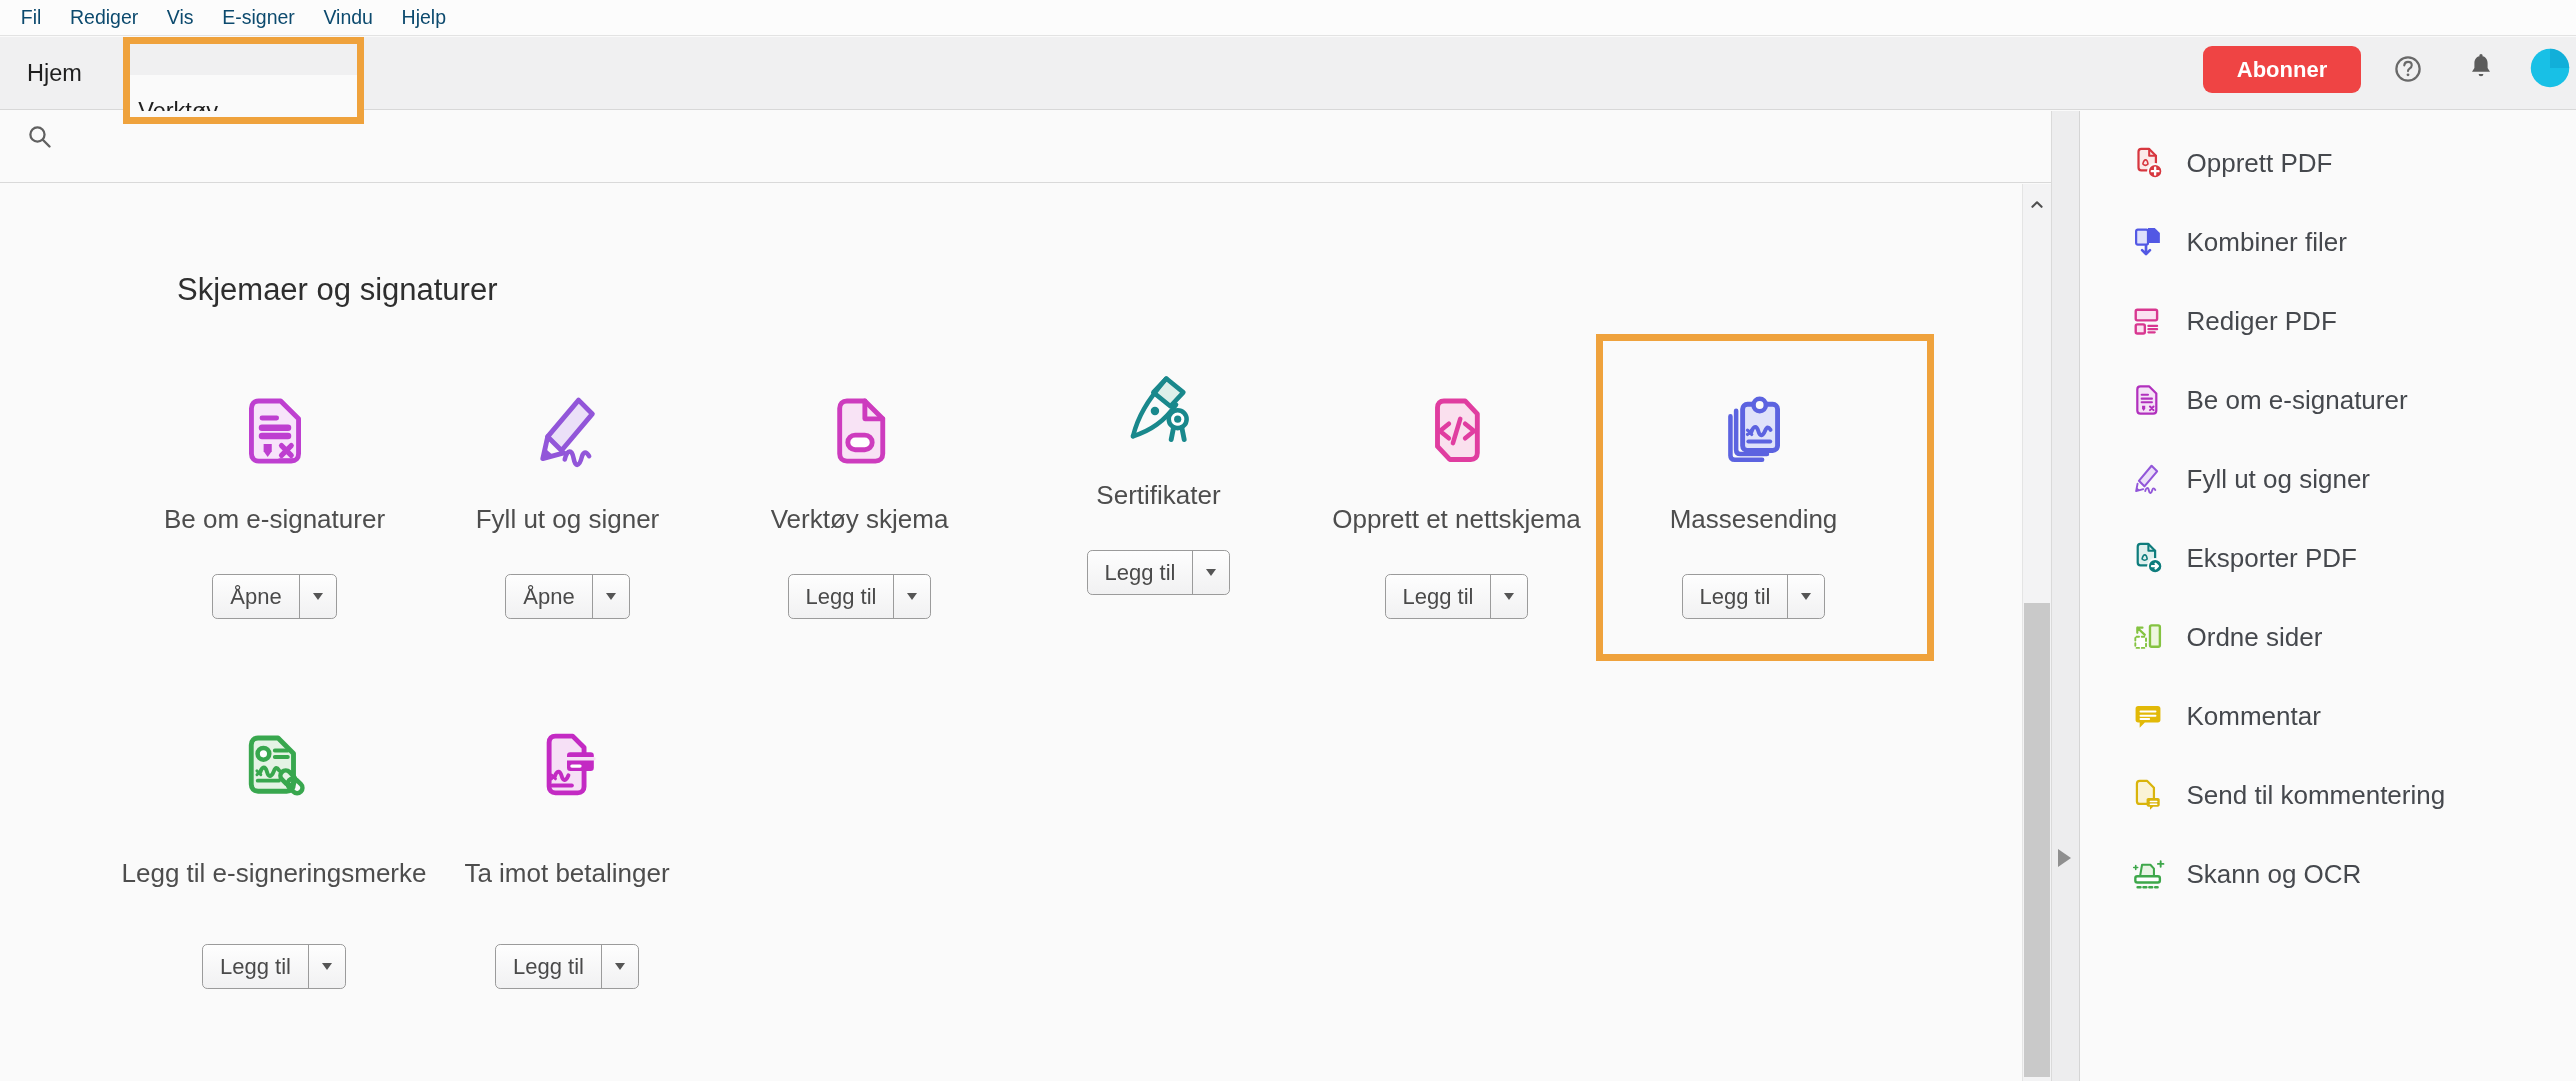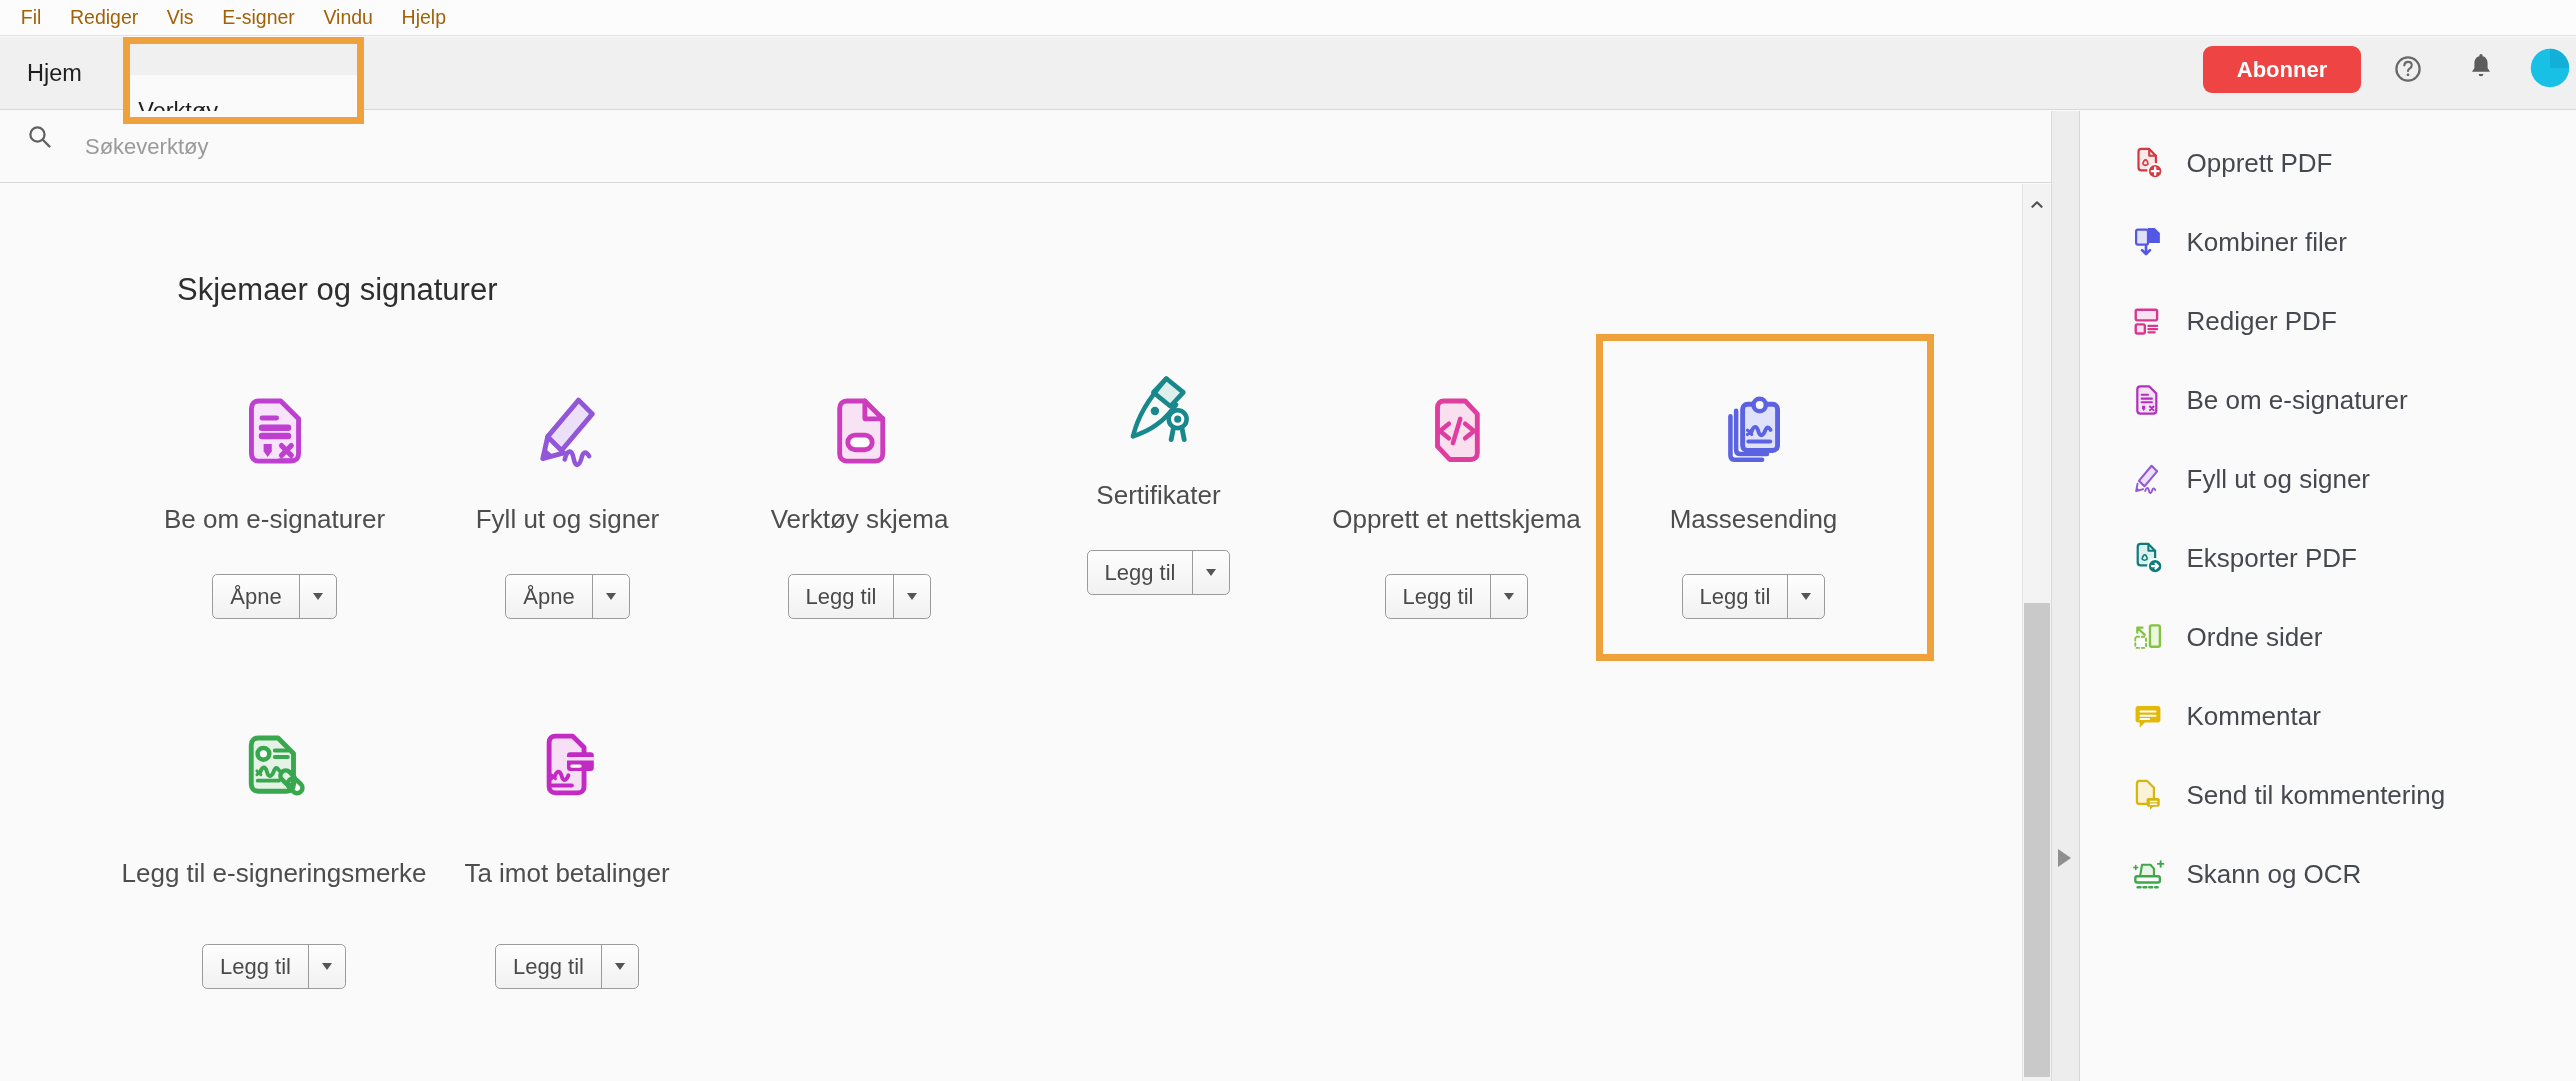--- a/index.html
+++ b/index.html
@@ -1,21 +1,21 @@
 <!DOCTYPE html>
 <html style="font-size:10.4px"><head>
 <meta charset="utf-8">
 <style>
   html,body{margin:0;padding:0;}
   #app{position:relative;width:2576px;height:1081px;background:#fafafa;
        font-family:"Liberation Sans",sans-serif;overflow:hidden;color:#333;}
   
   .menubar{position:absolute;left:0;top:0;width:100%;height:36px;background:#fcfcfc;
            border-bottom:0.7px solid #e3e3e3;display:flex;align-items:center;padding-left:6.5px;box-sizing:border-box;}
-  .menu-item{font-size:19.5px;color:#a16207;padding:0 14.3px;cursor:default;}
+  .menu-item{font-size:19.5px;color:#0c4a6e;padding:0 14.3px;cursor:default;}
   
   .tabbar{position:absolute;left:0;top:37px;width:100%;height:73px;background:#f0f0f1;
           border-bottom:0.7px solid #d8d8d8;box-sizing:border-box;}
   .tab{position:absolute;top:0;height:100%;display:flex;align-items:center;font-size:23.5px;color:#1f1f1f;}
   .tab-hjem{left:0;width:109px;justify-content:center;}
   .tab-verktoy{left:124px;width:240px;justify-content:flex-start;padding-left:14.3px;background:#fafafa;box-sizing:border-box;margin-top:38px;}
   .tab-verktoy::after{content:"";position:absolute;left:14.3px;bottom:7.8px;width:90px;height:3.3px;background:#1b1b1b;}
   .subscribe-btn{position:absolute;left:2203px;top:46px;width:158px;height:47px;background:#ef4444;
                  border-radius:9px;display:flex;align-items:center;justify-content:center;
                  color:#fff;font-size:22px;font-weight:bold;}
@@ -117,21 +117,20 @@
     </svg>
   </span>
 
   <div class="searchrow">
     <span class="search-glyph">
       <svg viewBox="0 0 48 48" fill="none" stroke-linecap="round">
         <circle cx="19" cy="19" r="10" stroke="#606060" stroke-width="3.2"></circle>
         <path d="M26.5 26.5 36 36" stroke="#606060" stroke-width="3.4"></path>
       </svg>
     </span>
-    <input class="search-input" type="text" placeholder="Søkeverktøy" style="">
   </div>
 
   <div class="content"></div>
   <div class="section-title">Skjemaer og signaturer</div>
 
   <div class="row1">
     <div class="tile" style="left:131px;top:388px;">
       <div class="tile-icon">
         <svg viewBox="0 0 48 48" fill="none" stroke-linecap="round" stroke-linejoin="round">
           <path d="M9.5 10c0-2.8 1.7-4.5 4.5-4.5h13.5l11 11V38c0 2.8-1.7 4.5-4.5 4.5H14c-2.8 0-4.5-1.7-4.5-4.5Z" fill="#F7E4FA" stroke="#BE3FD0" stroke-width="3"></path>

